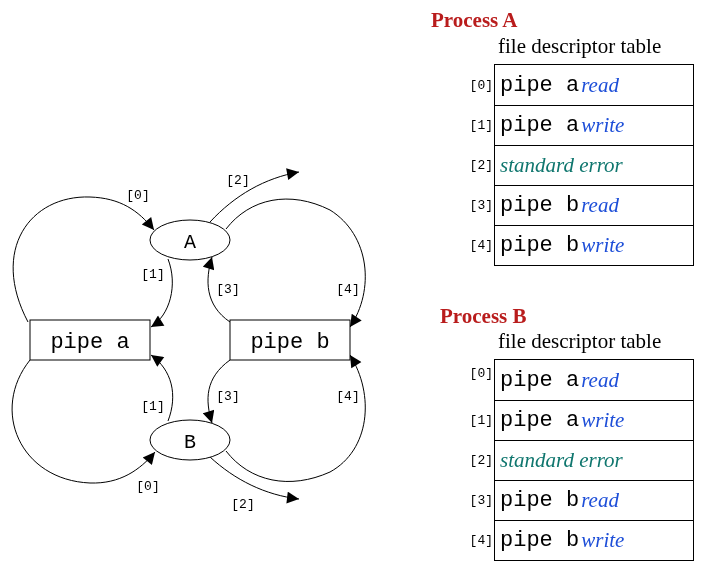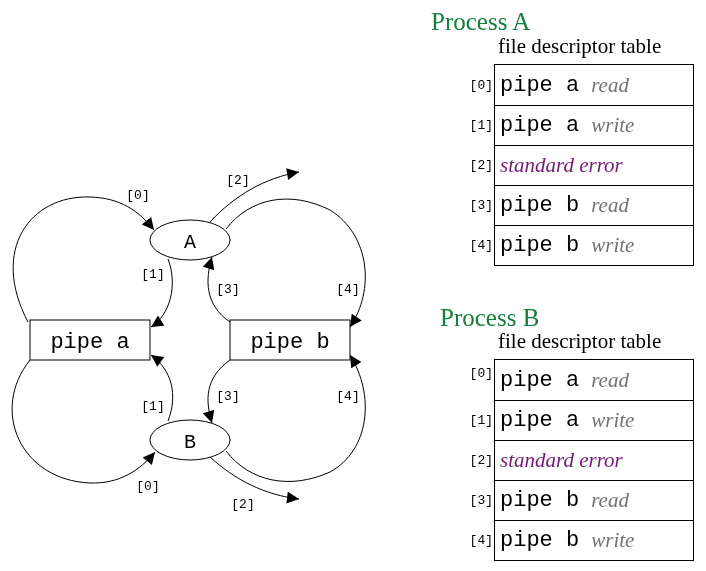--- a/index.html
+++ b/index.html
@@ -1,27 +1,27 @@
 <!DOCTYPE html>
 <html><head>
   <meta charset="utf-8">
   <style>
     html, body { margin: 0; padding: 0; background: #ffffff; }
     body { width: 706px; height: 571px; position: relative; overflow: hidden; }
     #diagram { position: absolute; left: 0; top: 0; }
     .mono { font-family: "Liberation Mono", "DejaVu Sans Mono", monospace; }
-    .proc-title { position: absolute; font-family: "Liberation Serif", serif; font-size: 25px; color: #15803d; }
+    .proc-title { position: absolute; font-family: "Liberation Serif", serif; font-size: 21px; color: #b91c1c; font-weight: bold; }
     .proc-sub { position: absolute; font-family: "Liberation Serif", serif; font-size: 21px; color: #000; }
     .fd-table { position: absolute; left: 494px; width: 200px; border: 1px solid #000; box-sizing: border-box; }
     .fd-row { height: 40px; box-sizing: border-box; border-top: 1px solid #000; position: relative; display: flex; align-items: center; padding-left: 5px; white-space: pre; }
     .fd-row:first-child { border-top: none; height: 40px; }
     .fd-idx { position: absolute; left: -30px; width: 28px; text-align: right; font-family: "Liberation Mono", monospace; font-size: 13px; color: #000; }
     .fd-pipe { font-family: "Liberation Mono", monospace; font-size: 22px; color: #000; }
-    .fd-mode { font-family: "Liberation Serif", serif; font-style: italic; font-size: 21px; color: #737373; margin-left: 12px; }
-    .fd-plain { font-family: "Liberation Serif", serif; font-style: italic; font-size: 21px; color: #701a75; }
+    .fd-mode { font-family: "Liberation Serif", serif; font-style: italic; font-size: 21px; color: #1d4ed8; margin-left: 2px; }
+    .fd-plain { font-family: "Liberation Serif", serif; font-style: italic; font-size: 21px; color: #0f766e; }
   </style>
 </head>
 <body>
 
 <svg id="diagram" width="706" height="571" viewBox="0 0 706 571">
   <defs>
     <marker id="arrow" viewBox="0 0 10 10" refX="10" refY="5" markerWidth="14" markerHeight="12" orient="auto" markerUnits="userSpaceOnUse">
       <path d="M0,0 L10,5 L0,10 z" fill="#000"></path>
     </marker>
   </defs>

